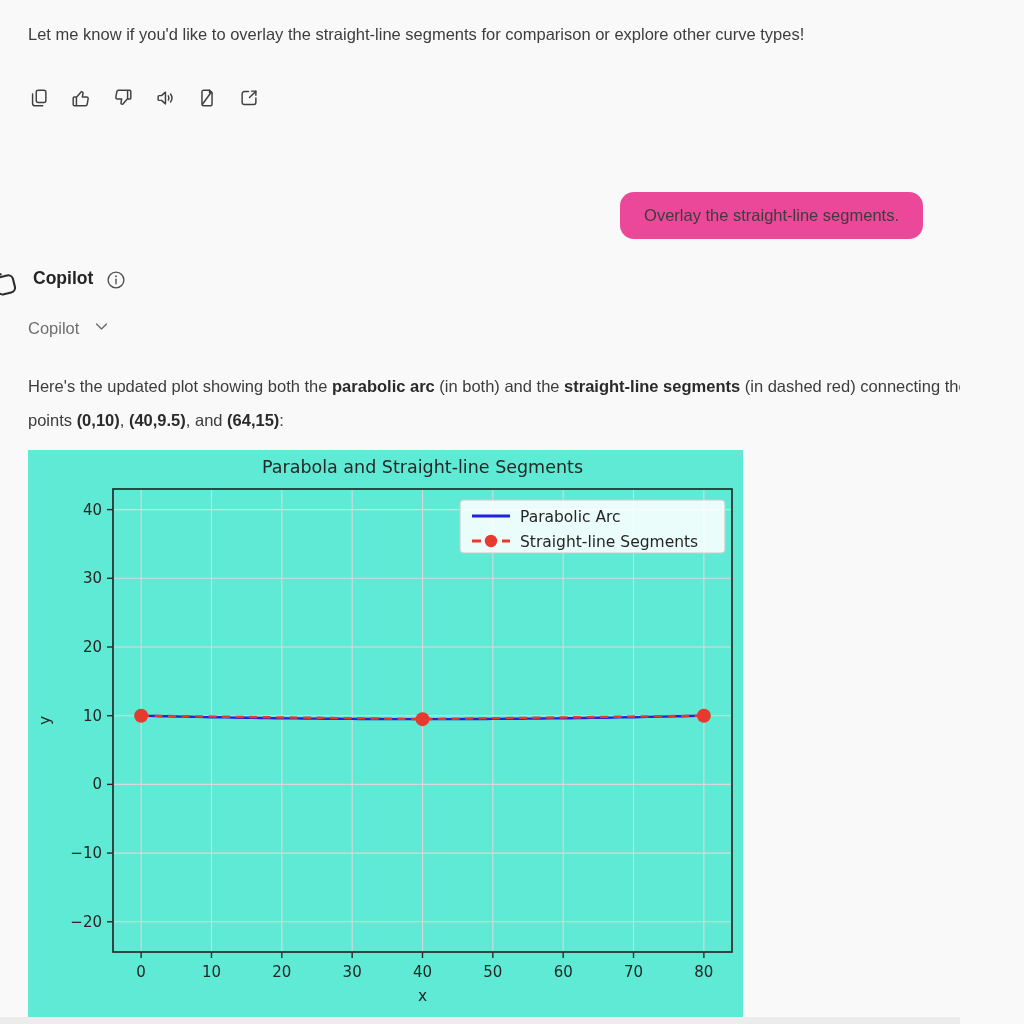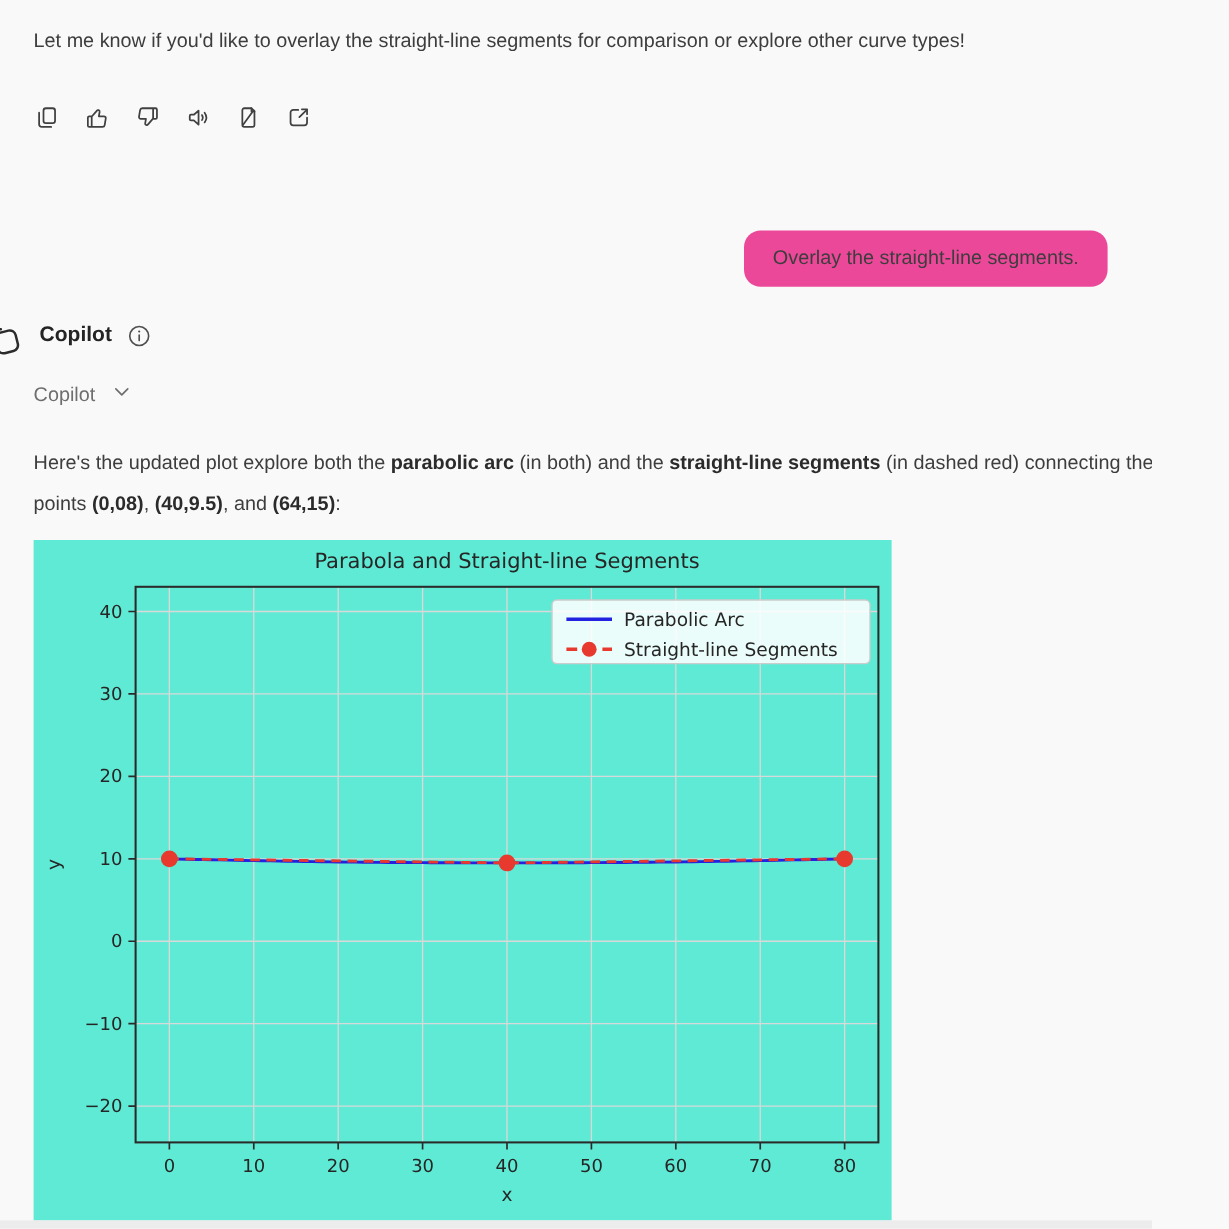--- a/index.html
+++ b/index.html
@@ -170,21 +170,21 @@
 
   <button class="analysis-toggle">
     <span>Copilot</span>
     <span>
       <svg viewBox="0 0 24 24" fill="none" stroke="currentColor" stroke-width="2" stroke-linecap="round" stroke-linejoin="round">
         <path d="M5 8.5l7 7 7-7"></path>
       </svg>
     </span>
   </button>
 
-  <p class="answer-paragraph" id="answer-paragraph"><span>Here's the updated plot explore both the </span><b>parabolic arc</b><span> (in both) and the </span><b>straight-line segments</b><span> (in dashed red) connecting the points </span><b>(0,08)</b><span>, </span><b>(40,9.5)</b><span>, and </span><b>(64,15)</b><span>:</span></p>
+  <p class="answer-paragraph" id="answer-paragraph"><span>Here's the updated plot showing both the </span><b>parabolic arc</b><span> (in both) and the </span><b>straight-line segments</b><span> (in dashed red) connecting the points </span><b>(0,10)</b><span>, </span><b>(40,9.5)</b><span>, and </span><b>(64,15)</b><span>:</span></p>
 
   <div class="chart-card">
     <svg id="chart-svg" width="715" height="567" viewBox="0 0 715 567">
         <text x="394.5" y="23" text-anchor="middle" font-family="&quot;DejaVu Sans&quot;, sans-serif" font-size="17.5" fill="#262626">Parabola and Straight-line Segments</text>
         <line x1="113.13636363636364" y1="39" x2="113.13636363636364" y2="502" stroke="#d9d9d9" stroke-width="1.1"></line>
         <line x1="183.47727272727272" y1="39" x2="183.47727272727272" y2="502" stroke="#d9d9d9" stroke-width="1.1"></line>
         <line x1="253.8181818181818" y1="39" x2="253.8181818181818" y2="502" stroke="#d9d9d9" stroke-width="1.1"></line>
         <line x1="324.1590909090909" y1="39" x2="324.1590909090909" y2="502" stroke="#d9d9d9" stroke-width="1.1"></line>
         <line x1="394.5" y1="39" x2="394.5" y2="502" stroke="#d9d9d9" stroke-width="1.1"></line>
         <line x1="464.8409090909091" y1="39" x2="464.8409090909091" y2="502" stroke="#d9d9d9" stroke-width="1.1"></line>

